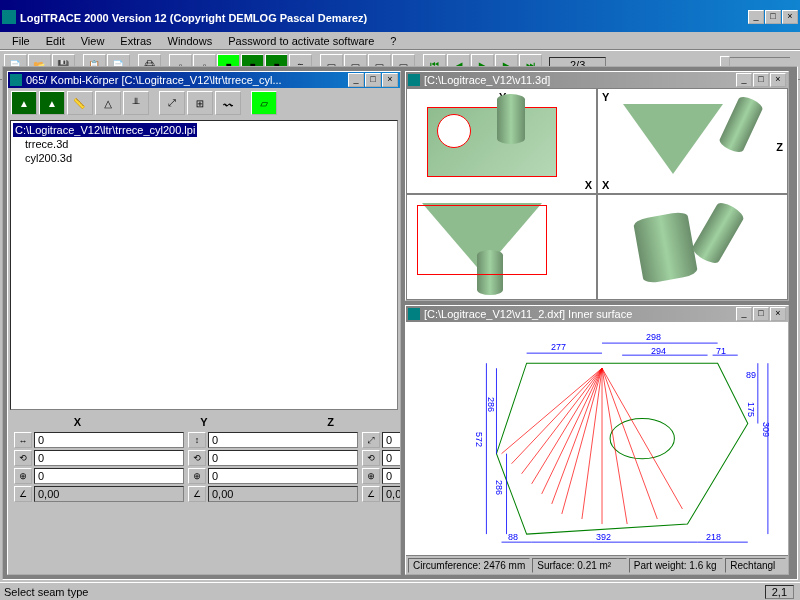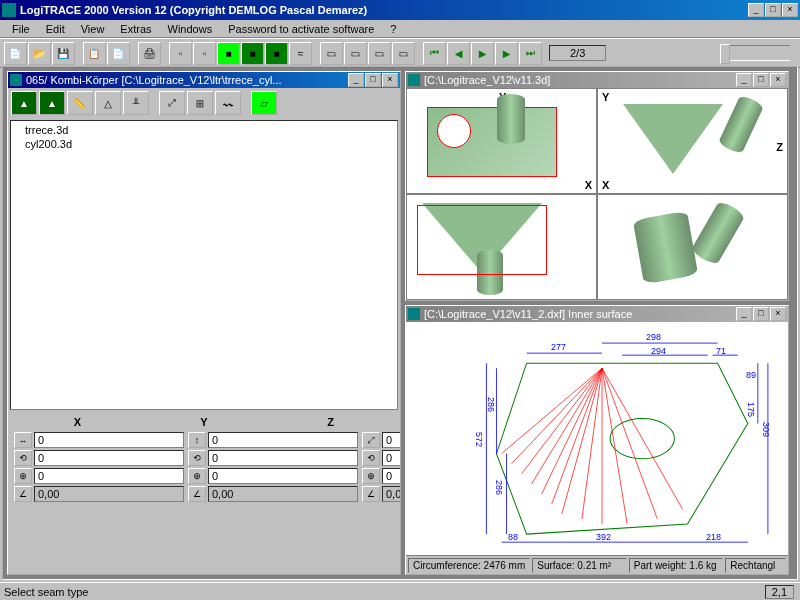--- a/index.html
+++ b/index.html
@@ -1,17 +1,17 @@
 <!DOCTYPE html>
 <html><head>
 <meta charset="utf-8">
 <style>
 * { box-sizing: border-box; margin: 0; padding: 0; font-family: "MS Sans Serif", Tahoma, sans-serif; font-size: 11px; }
 body { background: #c0c0c0; width: 800px; height: 600px; overflow: hidden; }
-.titlebar { background: linear-gradient(to right, #000080, #1084d0); color: #fff; height: 20px; display: flex; align-items: center; padding: 8px 2px; }
+.titlebar { background: linear-gradient(to right, #000080, #1084d0); color: #fff; height: 32px; display: flex; align-items: flex-end; padding: 8px 2px; }
 .titlebar-icon { width: 14px; height: 14px; background: #008080; margin-right: 4px; }
 .titlebar-text { flex: 1; font-weight: bold; }
 .win-btns { display: flex; gap: 1px; }
 .win-btn { width: 16px; height: 14px; background: #c0c0c0; border: 1px outset #fff; font-size: 9px; text-align: center; line-height: 11px; color: #000; cursor: pointer; }
 .menubar { background: #c0c0c0; display: flex; height: 18px; align-items: center; padding: 0 4px; border-bottom: 1px solid #808080; }
 .menu-item { padding: 1px 8px; cursor: default; }
 .toolbar { background: #c0c0c0; display: flex; align-items: center; height: 30px; padding: 2px 4px; gap: 1px; border-top: 1px solid #fff; border-bottom: 1px solid #808080; }
 .tbtn { width: 23px; height: 23px; border: 1px outset #fff; background: #c0c0c0; display: flex; align-items: center; justify-content: center; cursor: pointer; font-size: 10px; }
 .tbtn.green { background: #00ff00; }
 .tbtn.dark { background: #008000; }
@@ -135,20 +135,21 @@
         <div class="tbtn">△</div>
         <div class="tbtn">╨</div>
         <div class="tsep"></div>
         <div class="tbtn">⤢</div>
         <div class="tbtn">⊞</div>
         <div class="tbtn">〰</div>
         <div class="tsep"></div>
         <div class="tbtn" style="background:#00ff00">▱</div>
       </div>
       <div class="tree">
+        <div class="tree-root">C:\Logitrace_V12\ltr\trrece_cyl200.lpi</div>
         <div class="tree-item">trrece.3d</div>
         <div class="tree-item">cyl200.3d</div>
       </div>
       <div class="xyz-panel">
         <div class="xyz-head">
           <div>X</div>
           <div>Y</div>
           <div>Z</div>
         </div>
         <div class="xyz-row">

